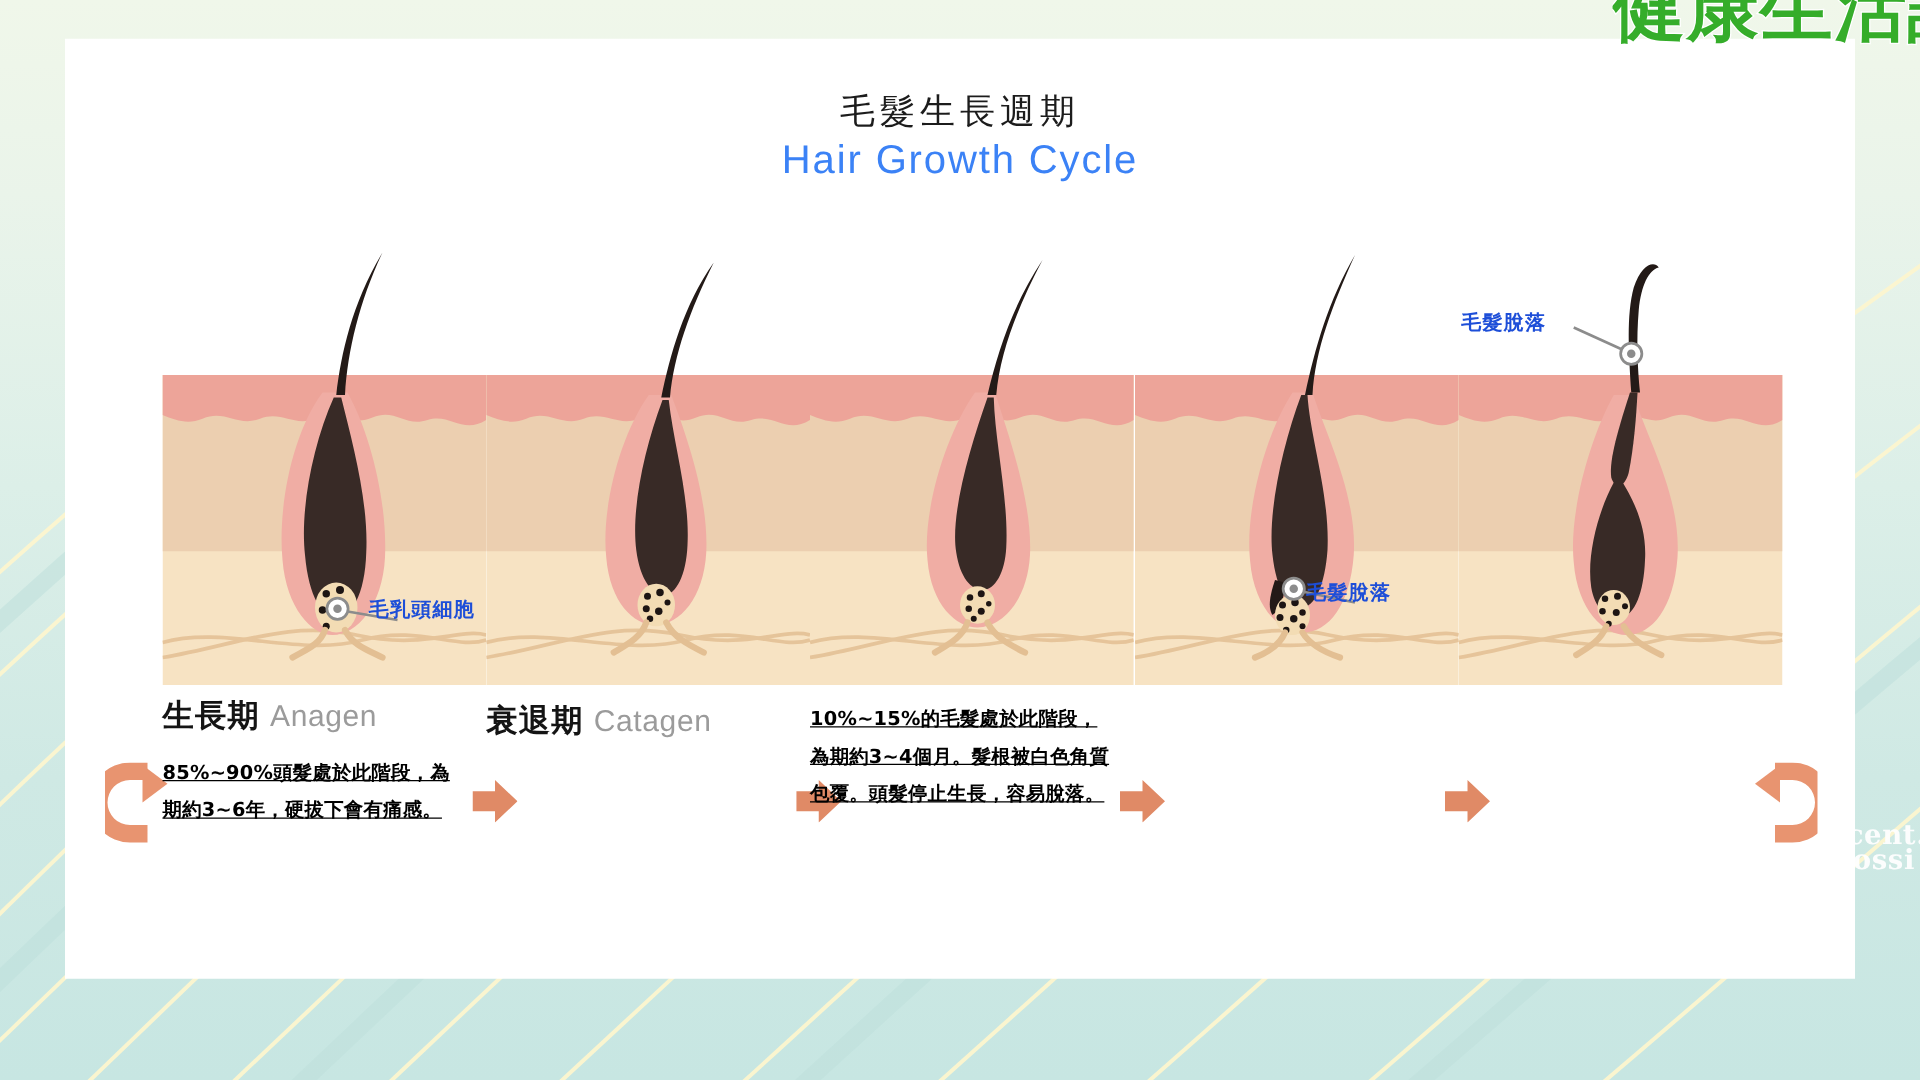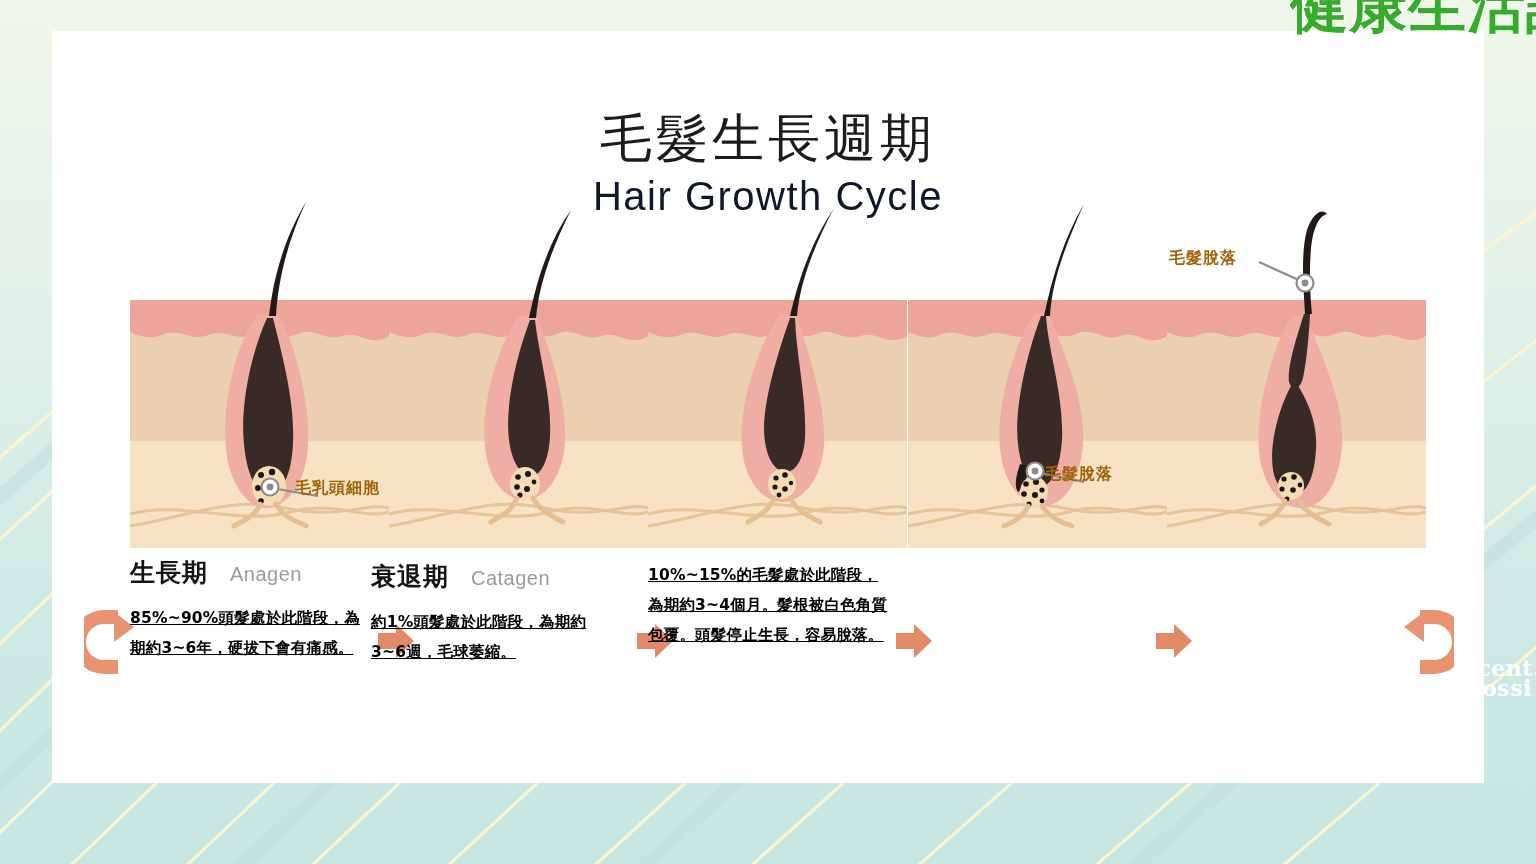--- a/index.html
+++ b/index.html
@@ -37,27 +37,26 @@
     -webkit-text-stroke:2px #ffffff;
     paint-order:stroke fill;
     white-space:nowrap;
     text-shadow:0 0 0 #fff;
   }
 
   
   .title-wrap{position:absolute;left:0;top:72px;width:1536px;text-align:center;}
   .title-zh{
     font-family:"DejaVu Sans","Liberation Sans",sans-serif;
-    font-size:52px;font-weight:400;color:#1c1c1c;letter-spacing:4px;
+    font-size:28px;font-weight:400;color:#1c1c1c;letter-spacing:4px;
     line-height:1.18;
-    margin-top:36px;
   }
   .title-en{
     font-family:"Liberation Sans",sans-serif;
-    font-size:40px;font-weight:300;color:#0f172a;letter-spacing:1.5px;
+    font-size:32px;font-weight:300;color:#3b82f6;letter-spacing:1.5px;
     line-height:1.25;margin-top:2px;
   }
 
   
   .diagram-row{position:absolute;left:0;top:196px;width:1536px;height:360px;}
   .panel{position:absolute;top:0;width:259px;height:352px;}
   .panel svg{display:block;width:259px;height:352px;overflow:visible;}
 
   .loop-arrow{position:absolute;top:414px;}
   .loop-arrow svg{display:block;}
@@ -70,35 +69,35 @@
   .cap-head{
     white-space:nowrap;
     margin-bottom:14px;
   }
   .cap-zh{
     font-family:"DejaVu Sans","Liberation Sans",sans-serif;
     font-size:25px;font-weight:700;color:#141414;letter-spacing:1px;margin-top:16px;
   }
   .cap-en{
     font-family:"Liberation Sans",sans-serif;
-    font-size:20px;font-weight:400;color:#9b9b9b;letter-spacing:0.5px;
-    margin-left:22px;
+    font-size:24px;font-weight:400;color:#9b9b9b;letter-spacing:0.5px;
+    margin-left:8px;
   }
   .cap-body{
     font-family:"DejaVu Sans","Liberation Sans",sans-serif;
     font-size:15.5px;font-weight:700;color:#000000;line-height:1.95;
     letter-spacing:0.2px;
     text-decoration:underline;
   }
 
   
   .callout{
     position:absolute;
     font-family:"DejaVu Sans","Liberation Sans",sans-serif;
-    font-size:16px;font-weight:700;color:#a16207;letter-spacing:1px;
+    font-size:16px;font-weight:700;color:#1d4ed8;letter-spacing:1px;
     white-space:nowrap;
   }
 
   
   .watermark{
     position:absolute;left:799px;top:462px;
     font-family:"DejaVu Serif","Liberation Serif",serif;
     font-weight:700;color:#ffffff;opacity:.95;
     line-height:.92;letter-spacing:.5px;
     text-align:center;pointer-events:none;
@@ -392,25 +391,24 @@
 
   <div class="captions">
 
     <div class="caption" style="left:130px;">
       <div class="cap-head">
         <span class="cap-zh">生長期</span><span class="cap-en">Anagen</span>
       </div>
       <div class="cap-body">85%~90%頭髮處於此階段，為期約3~6年，硬拔下會有痛感。</div>
     </div>
 
-    <div class="caption" style="left:371px;top:4px;">
+    <div class="caption" style="left:389px;top:4px;">
       <div class="cap-head">
         <span class="cap-zh">衰退期</span><span class="cap-en">Catagen</span>
       </div>
-      <div class="cap-body">約1%頭髮處於此階段，為期約3~6週，毛球萎縮。</div>
     </div>
 
     <div class="caption" style="left:648px;top:4px;">
       <div class="cap-body">10%~15%的毛髮處於此階段，為期約3~4個月。髮根被白色角質包覆。頭髮停止生長，容易脫落。</div>
     </div>
 
   </div>
 
 </div>
 

